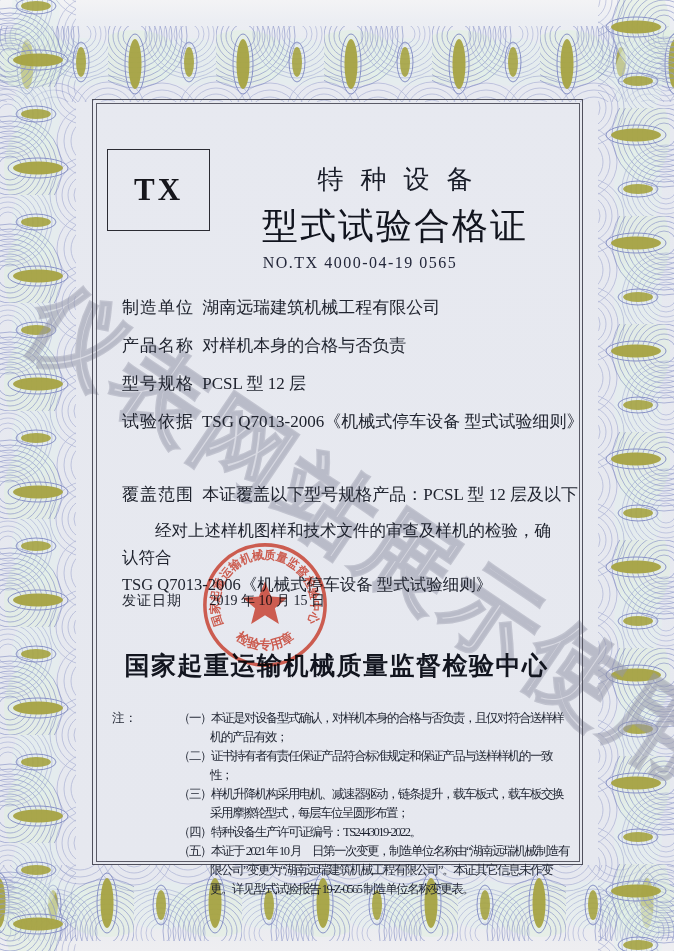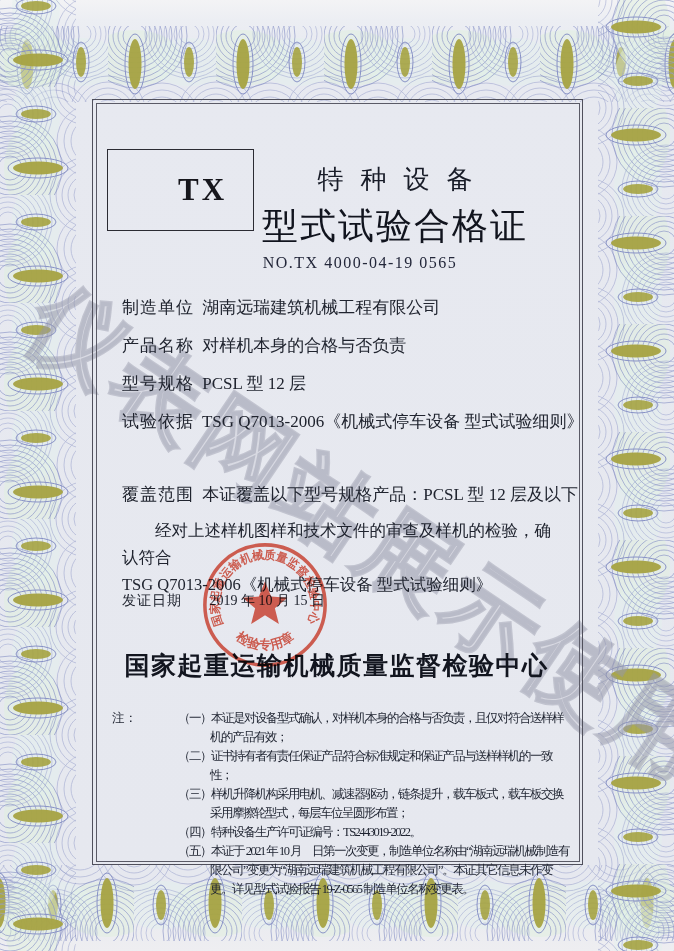--- a/index.html
+++ b/index.html
@@ -18,21 +18,21 @@
     color:rgba(158,160,175,.20);
     -webkit-text-stroke:2.5px rgba(148,150,168,.45);
     pointer-events:none;
   }
   .frame{position:absolute;left:92px;top:99px;width:489px;height:764px;z-index:3;
     border:1.4px solid #50505c;}
   .frame::after{content:"";position:absolute;inset:2.5px;border:1px solid #5a5a66;}
   .abs{position:absolute;z-index:4;}
   .tx-box{left:107px;top:149px;width:101px;height:80px;border:1.6px solid #2b2b33;
     display:flex;align-items:center;justify-content:center;
-    font-size:31px;font-weight:bold;letter-spacing:3px;color:#16161c;padding-left:44px;}
+    font-size:31px;font-weight:bold;letter-spacing:3px;color:#16161c;}
   .title-wrap{left:215px;top:139px;width:360px;text-align:center;}
   .title-small{font-size:26px;letter-spacing:17px;text-indent:17px;line-height:34px;color:#181c28;margin-top:24px;}
   .title-main{font-size:36px;font-weight:normal;letter-spacing:2px;line-height:58px;color:#11141e;}
   .cert-no{left:130px;top:254px;width:460px;text-align:center;font-size:16px;letter-spacing:1.5px;color:#23273a;}
   .field{font-size:17px;left:122px;white-space:nowrap;}
   .flabel{display:inline-block;width:76px;letter-spacing:1px;}
   .f0{top:296px}.f1{top:334px}.f2{top:372px}.f3{top:410px}.f4{top:447px}.f5{top:483px}
   .confirm{left:122px;top:517px;width:445px;font-size:16.5px;line-height:27px;}
   .confirm .ind{text-indent:2em;}
   .issue{left:122px;top:592px;font-size:14px;}

